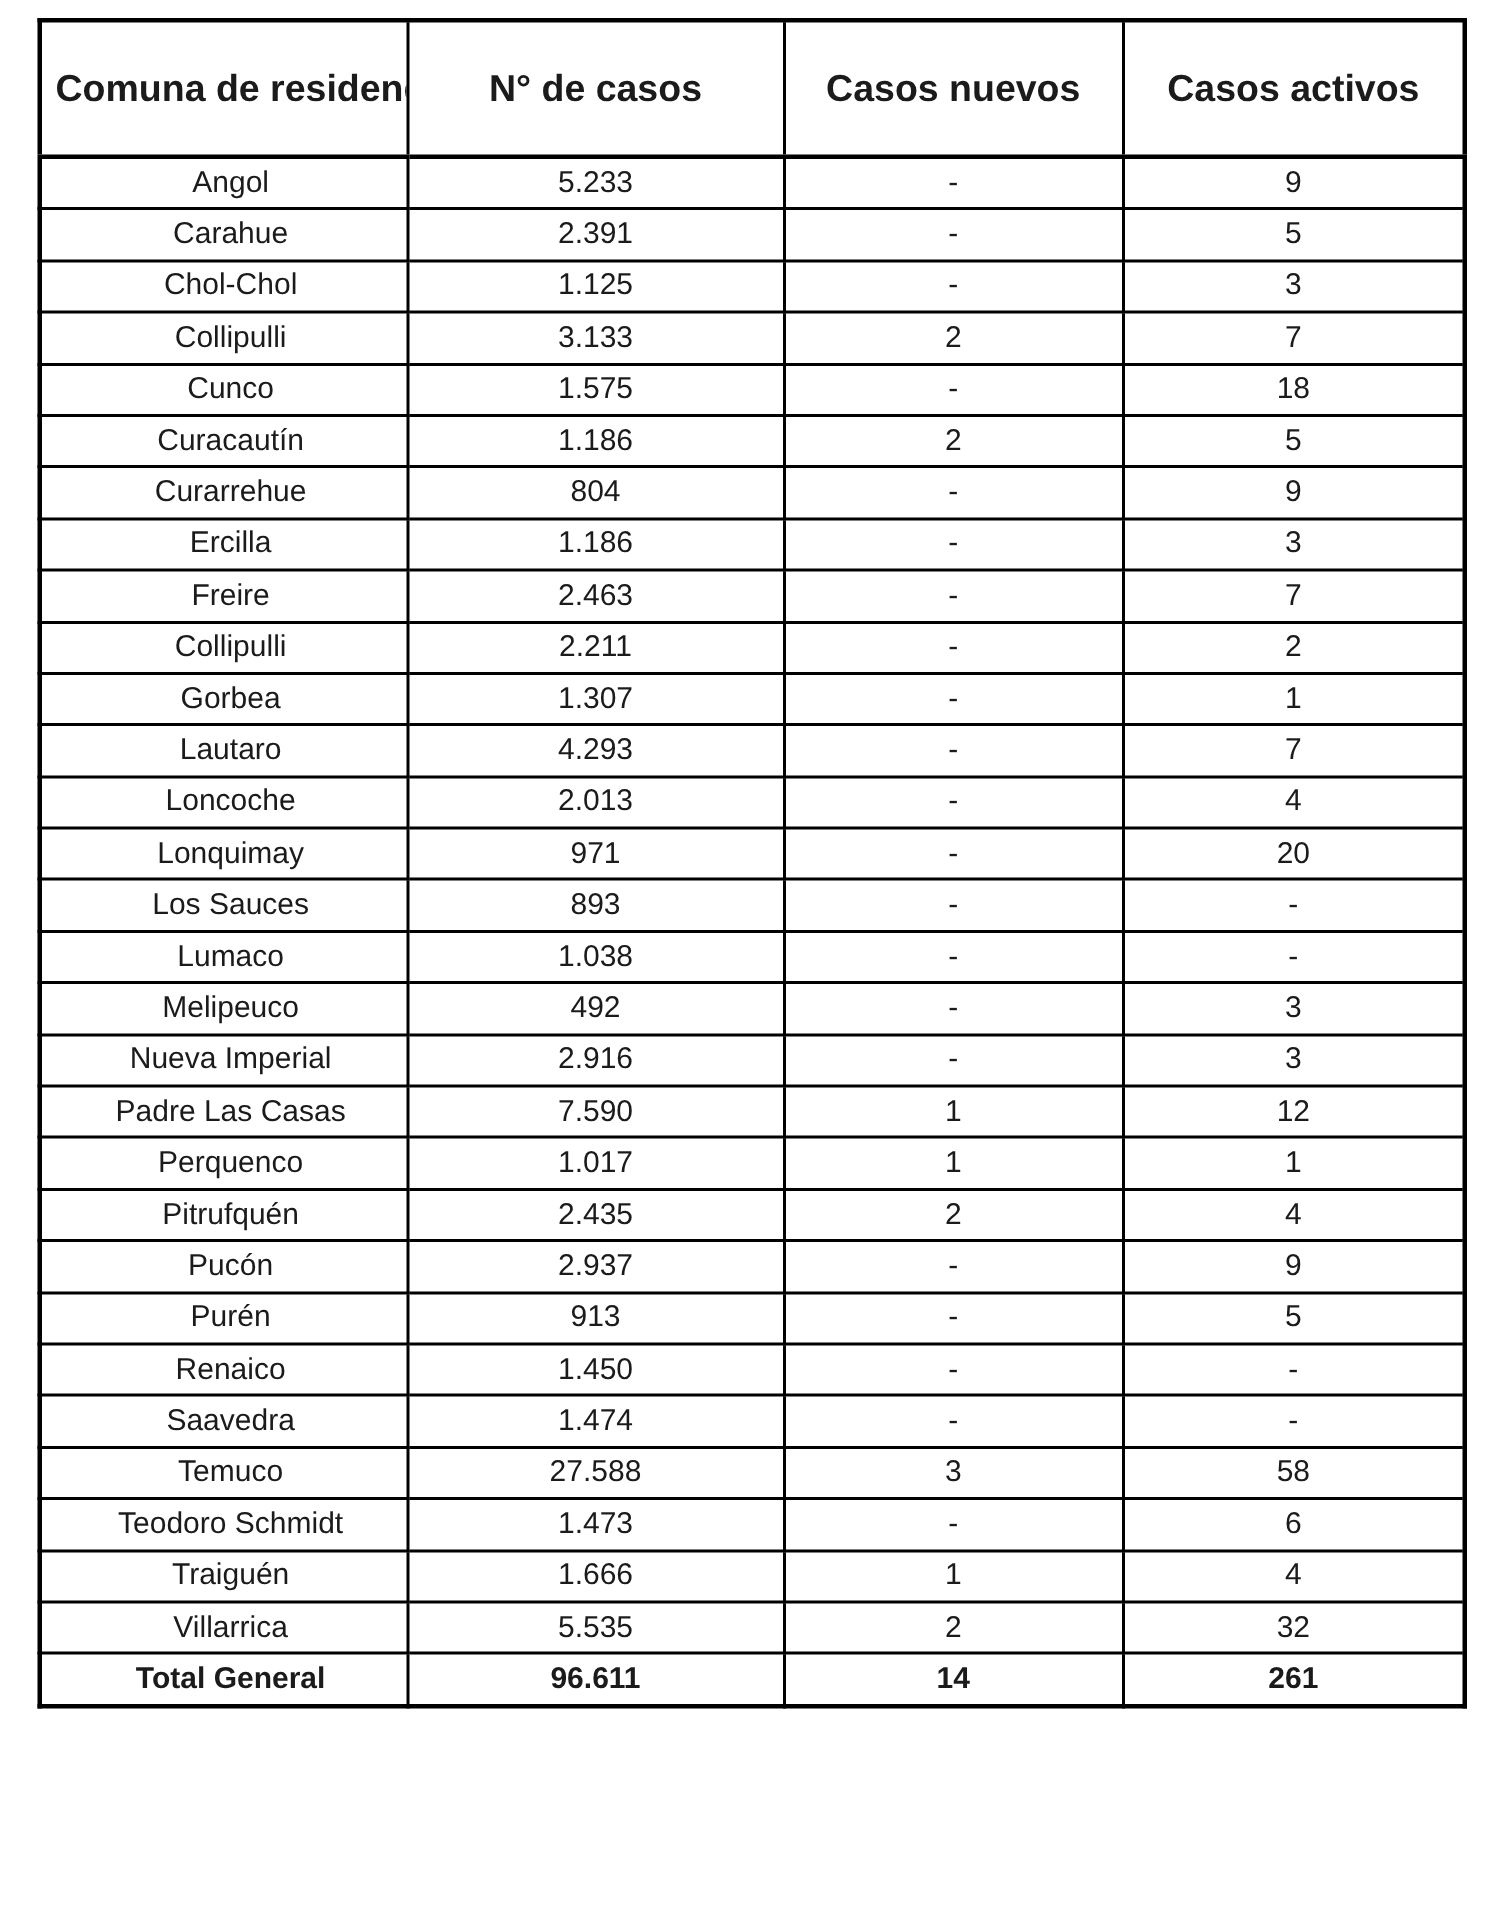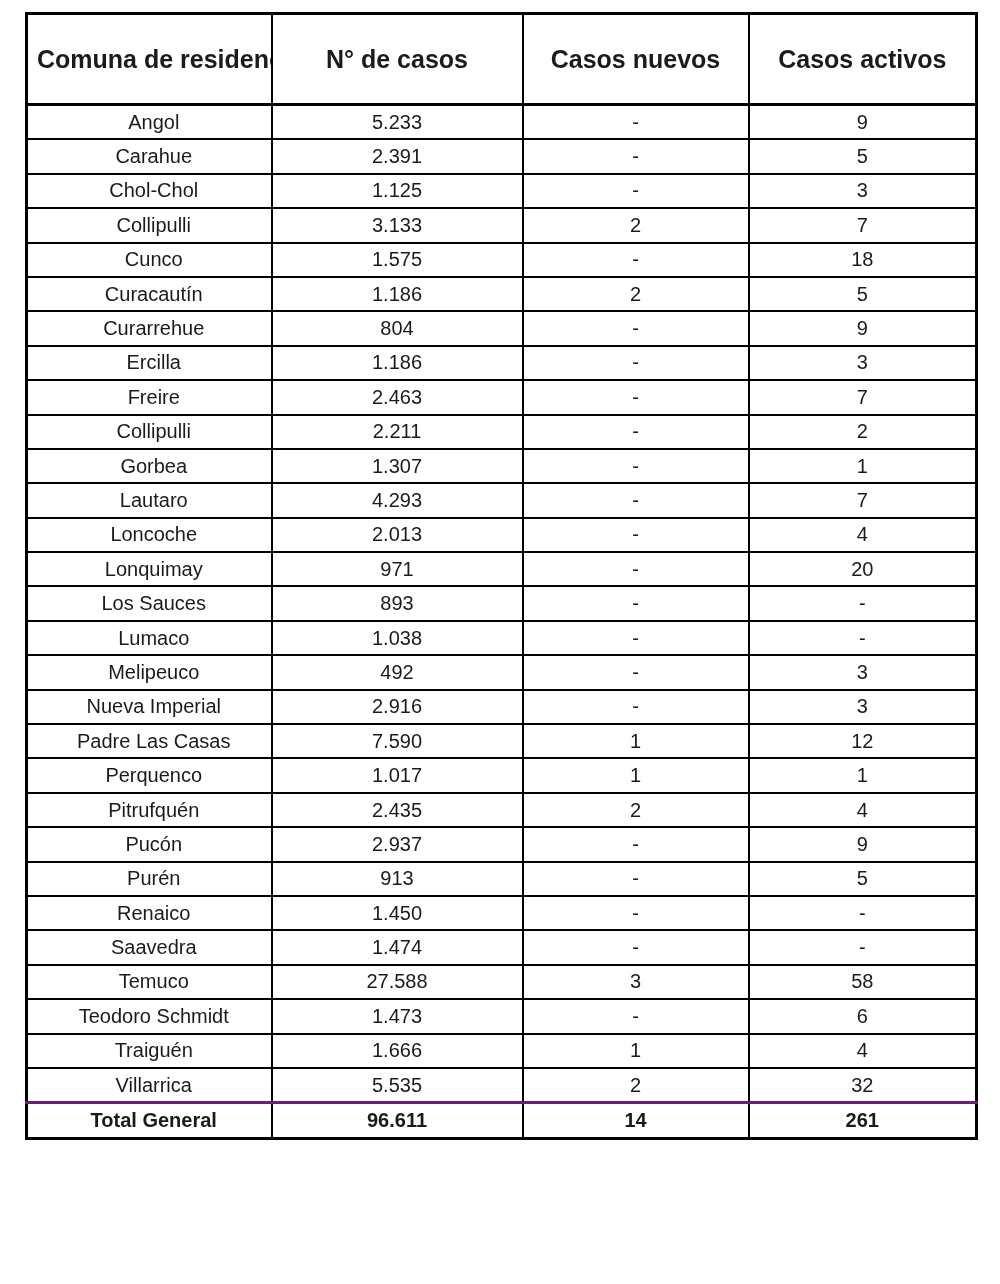--- a/index.html
+++ b/index.html
@@ -50,21 +50,21 @@
     text-align: center;
     vertical-align: middle;
     padding: 0;
   }
   table.cases td.col-name {
     text-align: center;
     padding-left: 9px;
   }
   table.cases tfoot td {
     font-weight: bold;
-    border-top: 3px solid #701a75;
+    border-top: 1px solid #701a75;
   }
 </style>
 </head>
 <body>
 
 <div class="sheet">
   <table class="cases">
     <colgroup>
       <col style="width:245px">
       <col style="width:251px">

